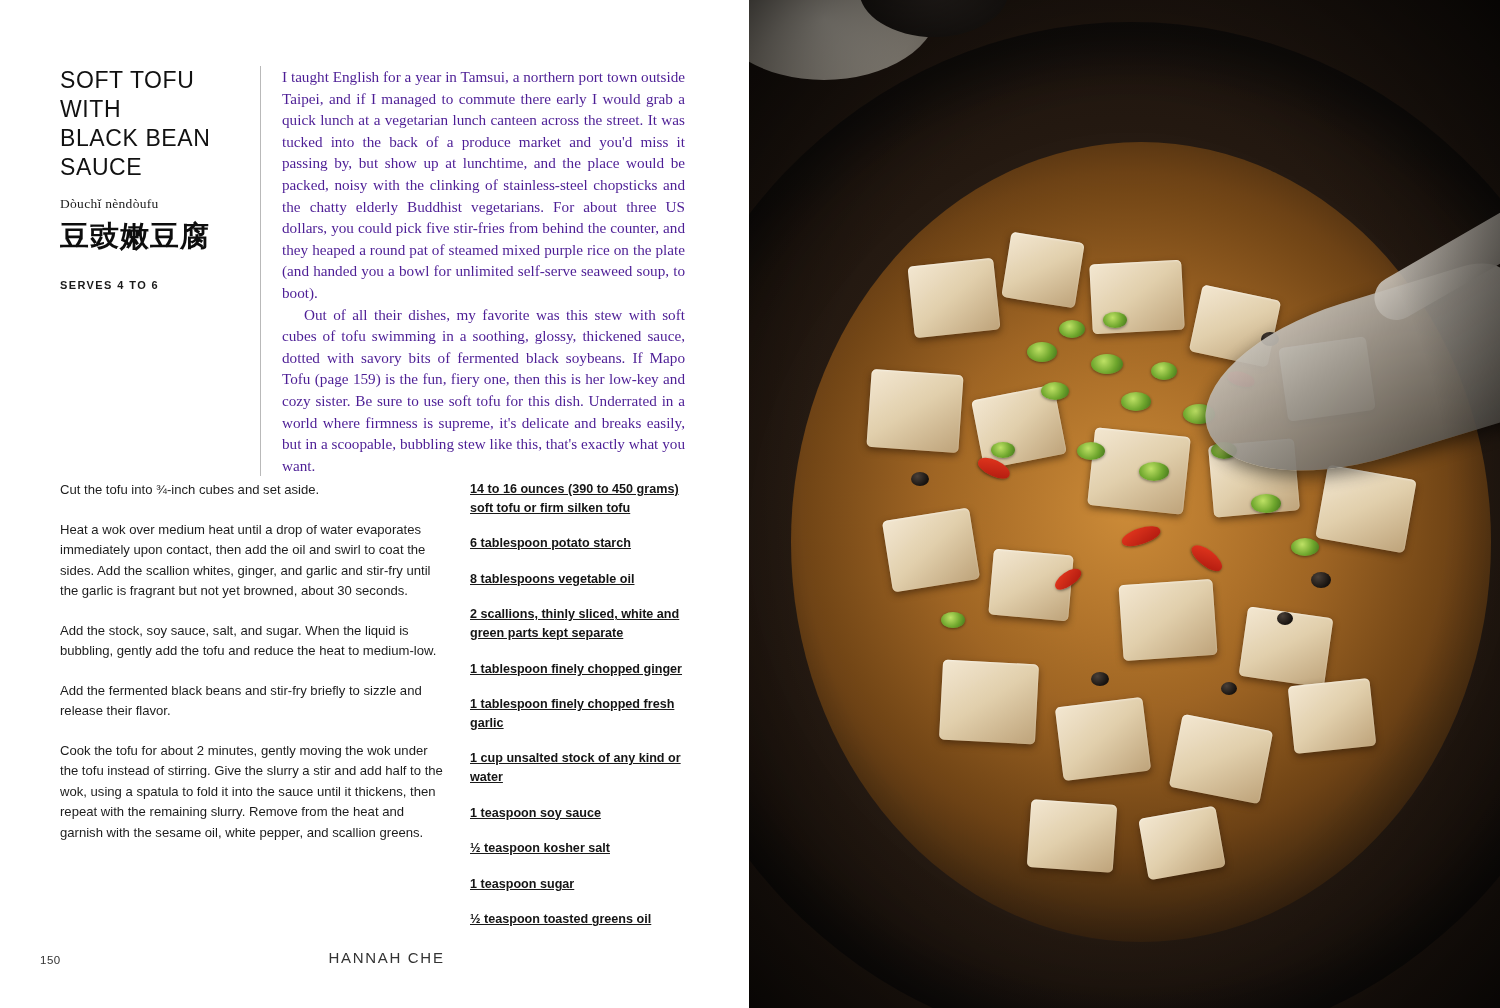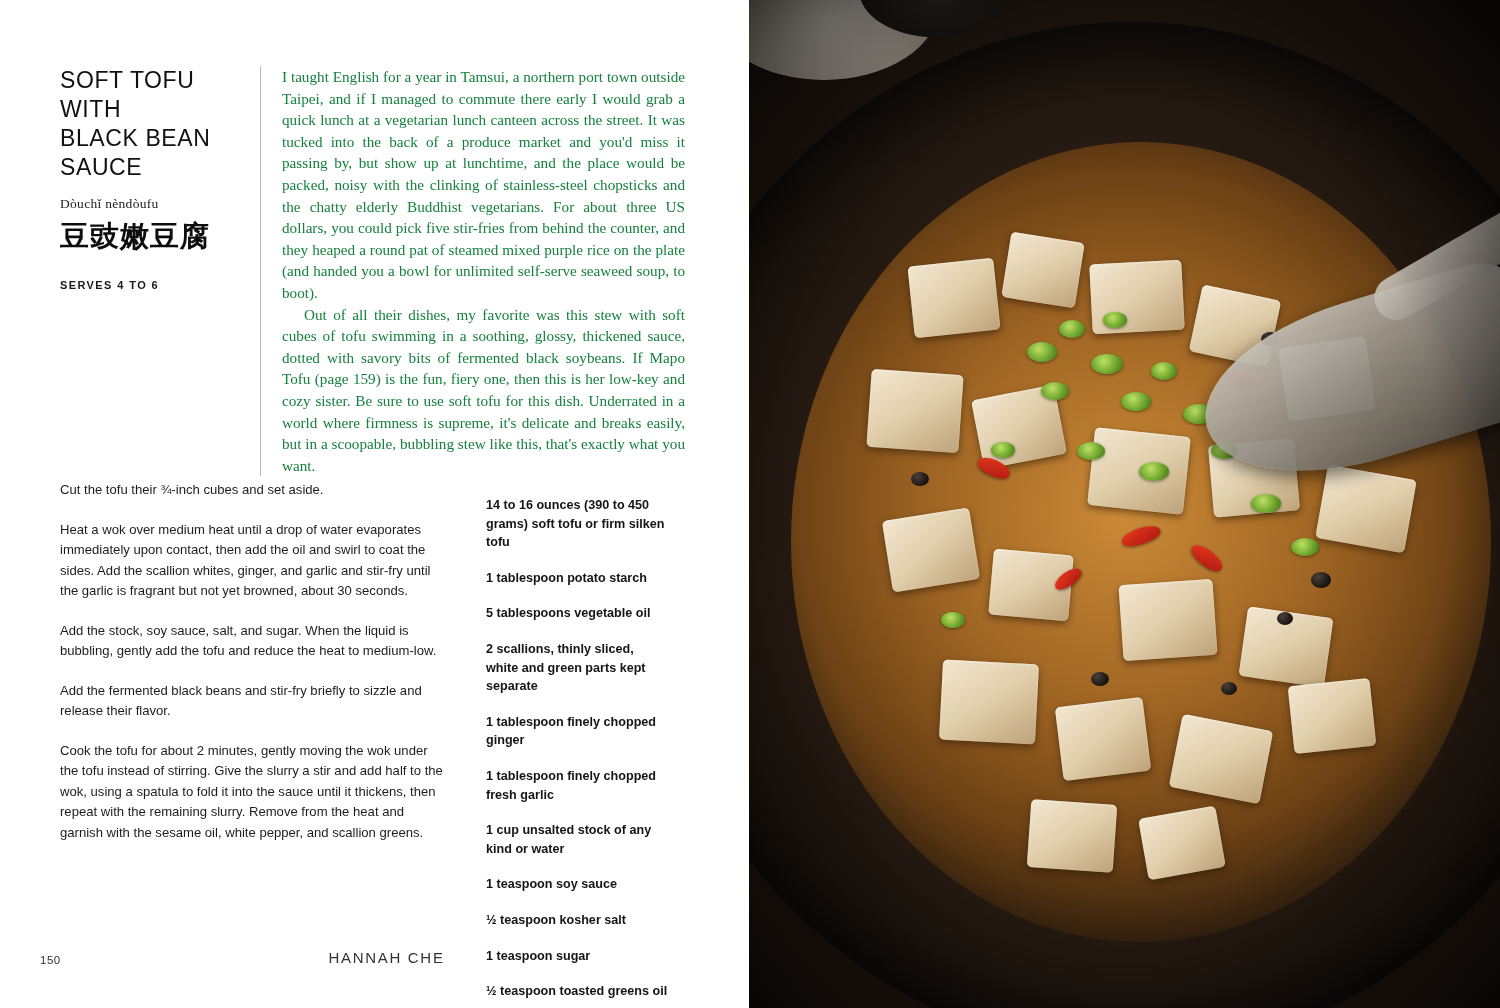--- a/index.html
+++ b/index.html
@@ -82,21 +82,21 @@
     flex: 0 0 425px;
     border-left: 1px solid #b9b9b9;
     padding-left: 21px;
     box-sizing: border-box;
   }
   .headnote-col p {
     margin: 0;
     font-family: "Liberation Serif", serif;
     font-size: 15.2px;
     line-height: 21.6px;
-    color: #15803d;
+    color: #4c1d95;
     text-align: justify;
   }
   .headnote-col p + p {
     text-indent: 22px;
   }
   
   .lower {
     position: absolute;
     left: 60px;
     top: 480px;
@@ -125,22 +125,23 @@
   .ing-col li {
     list-style: none;
     margin: 0 0 17px 0;
     font-family: "Liberation Sans", sans-serif;
     font-size: 12.6px;
     line-height: 18.6px;
     font-weight: 700;
     color: #151515;
   }
   .ing-col ul {
-    margin: 16px;
+    margin: 0;
     padding: 0;
+    text-decoration: underline;
   }
   .folio {
     position: absolute;
     bottom: 42px;
     left: 40px;
     font-size: 11.5px;
     letter-spacing: 0.5px;
     color: #333333;
   }
   .running-head {
@@ -287,32 +288,32 @@
       </div>
 
       <div class="headnote-col">
         <p>I taught English for a year in Tamsui, a northern port town outside Taipei, and if I managed to commute there early I would grab a quick lunch at a vegetarian lunch canteen across the street. It was tucked into the back of a produce market and you'd miss it passing by, but show up at lunchtime, and the place would be packed, noisy with the clinking of stainless-steel chopsticks and the chatty elderly Buddhist vegetarians. For about three US dollars, you could pick five stir-fries from behind the counter, and they heaped a round pat of steamed mixed purple rice on the plate (and handed you a bowl for unlimited self-serve seaweed soup, to boot).</p>
         <p>Out of all their dishes, my favorite was this stew with soft cubes of tofu swimming in a soothing, glossy, thickened sauce, dotted with savory bits of fermented black soybeans. If Mapo Tofu (page 159) is the fun, fiery one, then this is her low-key and cozy sister. Be sure to use soft tofu for this dish. Underrated in a world where firmness is supreme, it's delicate and breaks easily, but in a scoopable, bubbling stew like this, that's exactly what you want.</p>
       </div>
     </div>
 
     <div class="lower">
       <div class="steps-col">
-        <p>Cut the tofu their ¾-inch cubes and set aside.</p>
+        <p>Cut the tofu into ¾-inch cubes and set aside.</p>
         <p>Heat a wok over medium heat until a drop of water evaporates immediately upon contact, then add the oil and swirl to coat the sides. Add the scallion whites, ginger, and garlic and stir-fry until the garlic is fragrant but not yet browned, about 30 seconds.</p>
         <p>Add the stock, soy sauce, salt, and sugar. When the liquid is bubbling, gently add the tofu and reduce the heat to medium-low.</p>
         <p>Add the fermented black beans and stir-fry briefly to sizzle and release their flavor.</p>
         <p>Cook the tofu for about 2 minutes, gently moving the wok under the tofu instead of stirring. Give the slurry a stir and add half to the wok, using a spatula to fold it into the sauce until it thickens, then repeat with the remaining slurry. Remove from the heat and garnish with the sesame oil, white pepper, and scallion greens.</p>
       </div>
 
       <div class="ing-col">
         <ul>
           <li>14 to 16 ounces (390 to 450 grams) soft tofu or firm silken tofu</li>
-          <li>1 tablespoon potato starch</li>
-          <li>5 tablespoons vegetable oil</li>
+          <li>6 tablespoon potato starch</li>
+          <li>8 tablespoons vegetable oil</li>
           <li>2 scallions, thinly sliced, white and green parts kept separate</li>
           <li>1 tablespoon finely chopped ginger</li>
           <li>1 tablespoon finely chopped fresh garlic</li>
           <li>1 cup unsalted stock of any kind or water</li>
           <li>1 teaspoon soy sauce</li>
           <li>½ teaspoon kosher salt</li>
           <li>1 teaspoon sugar</li>
           <li>½ teaspoon toasted greens oil</li>
 
         </ul>

